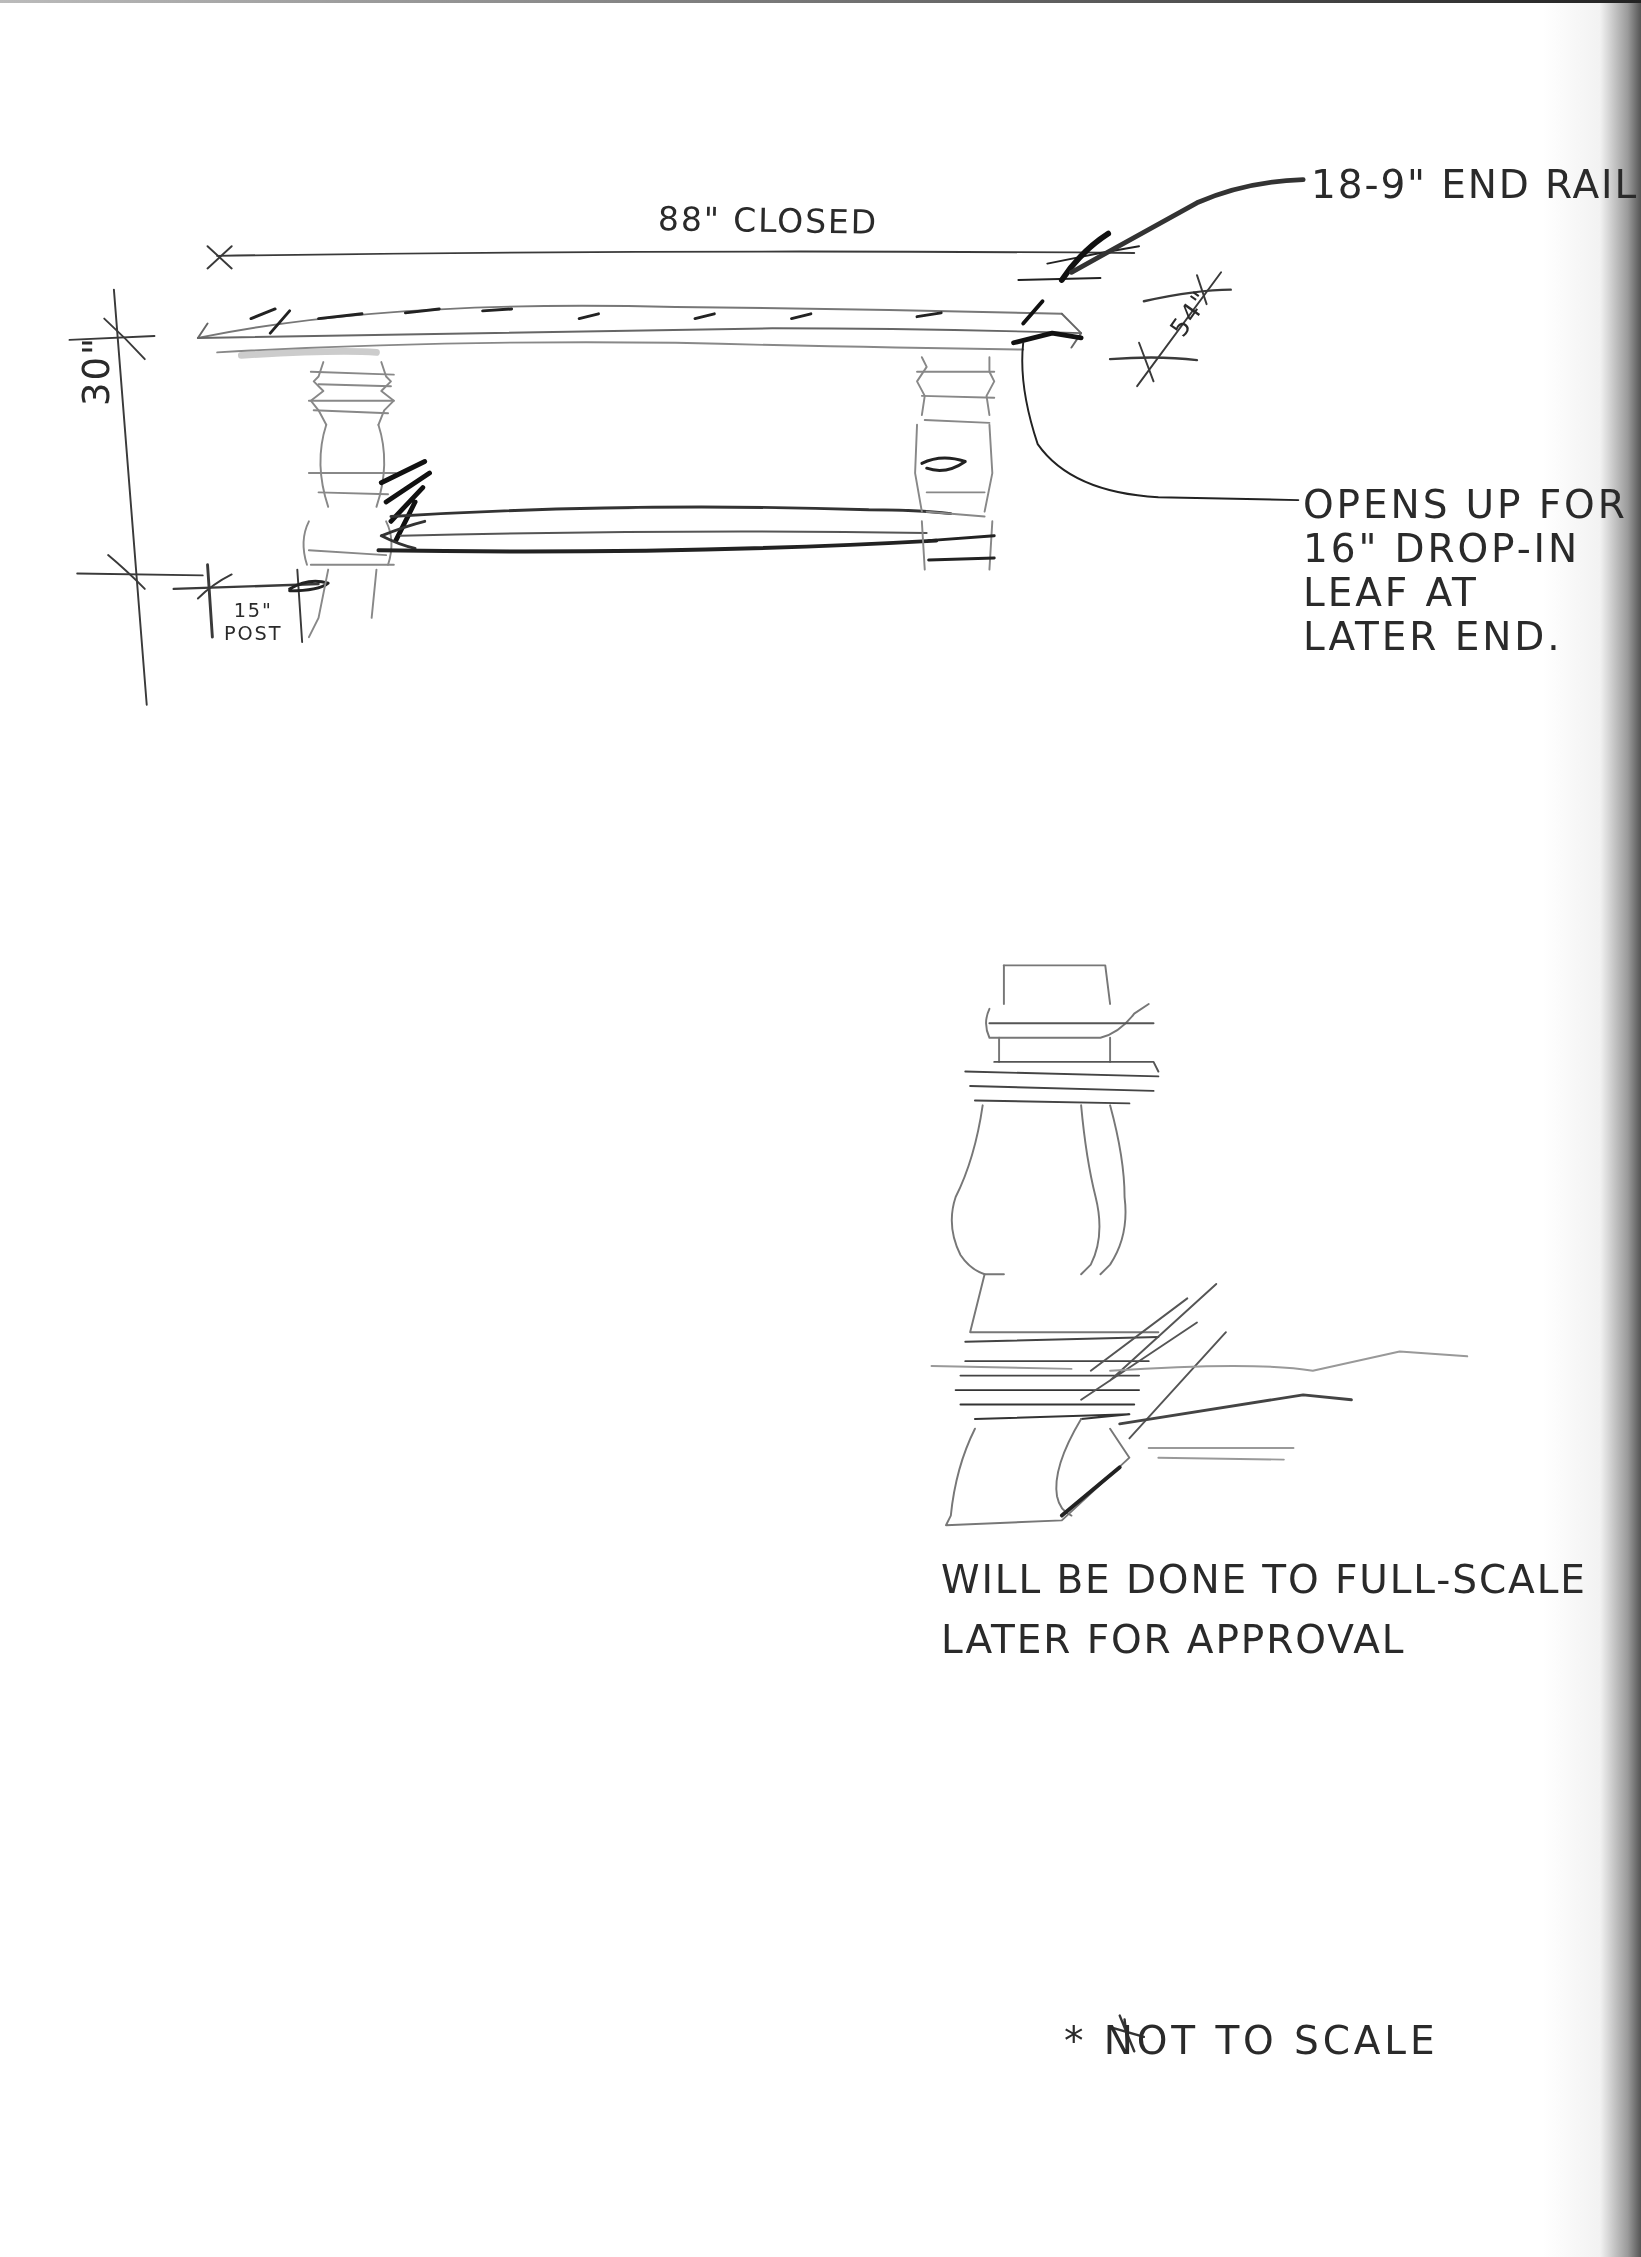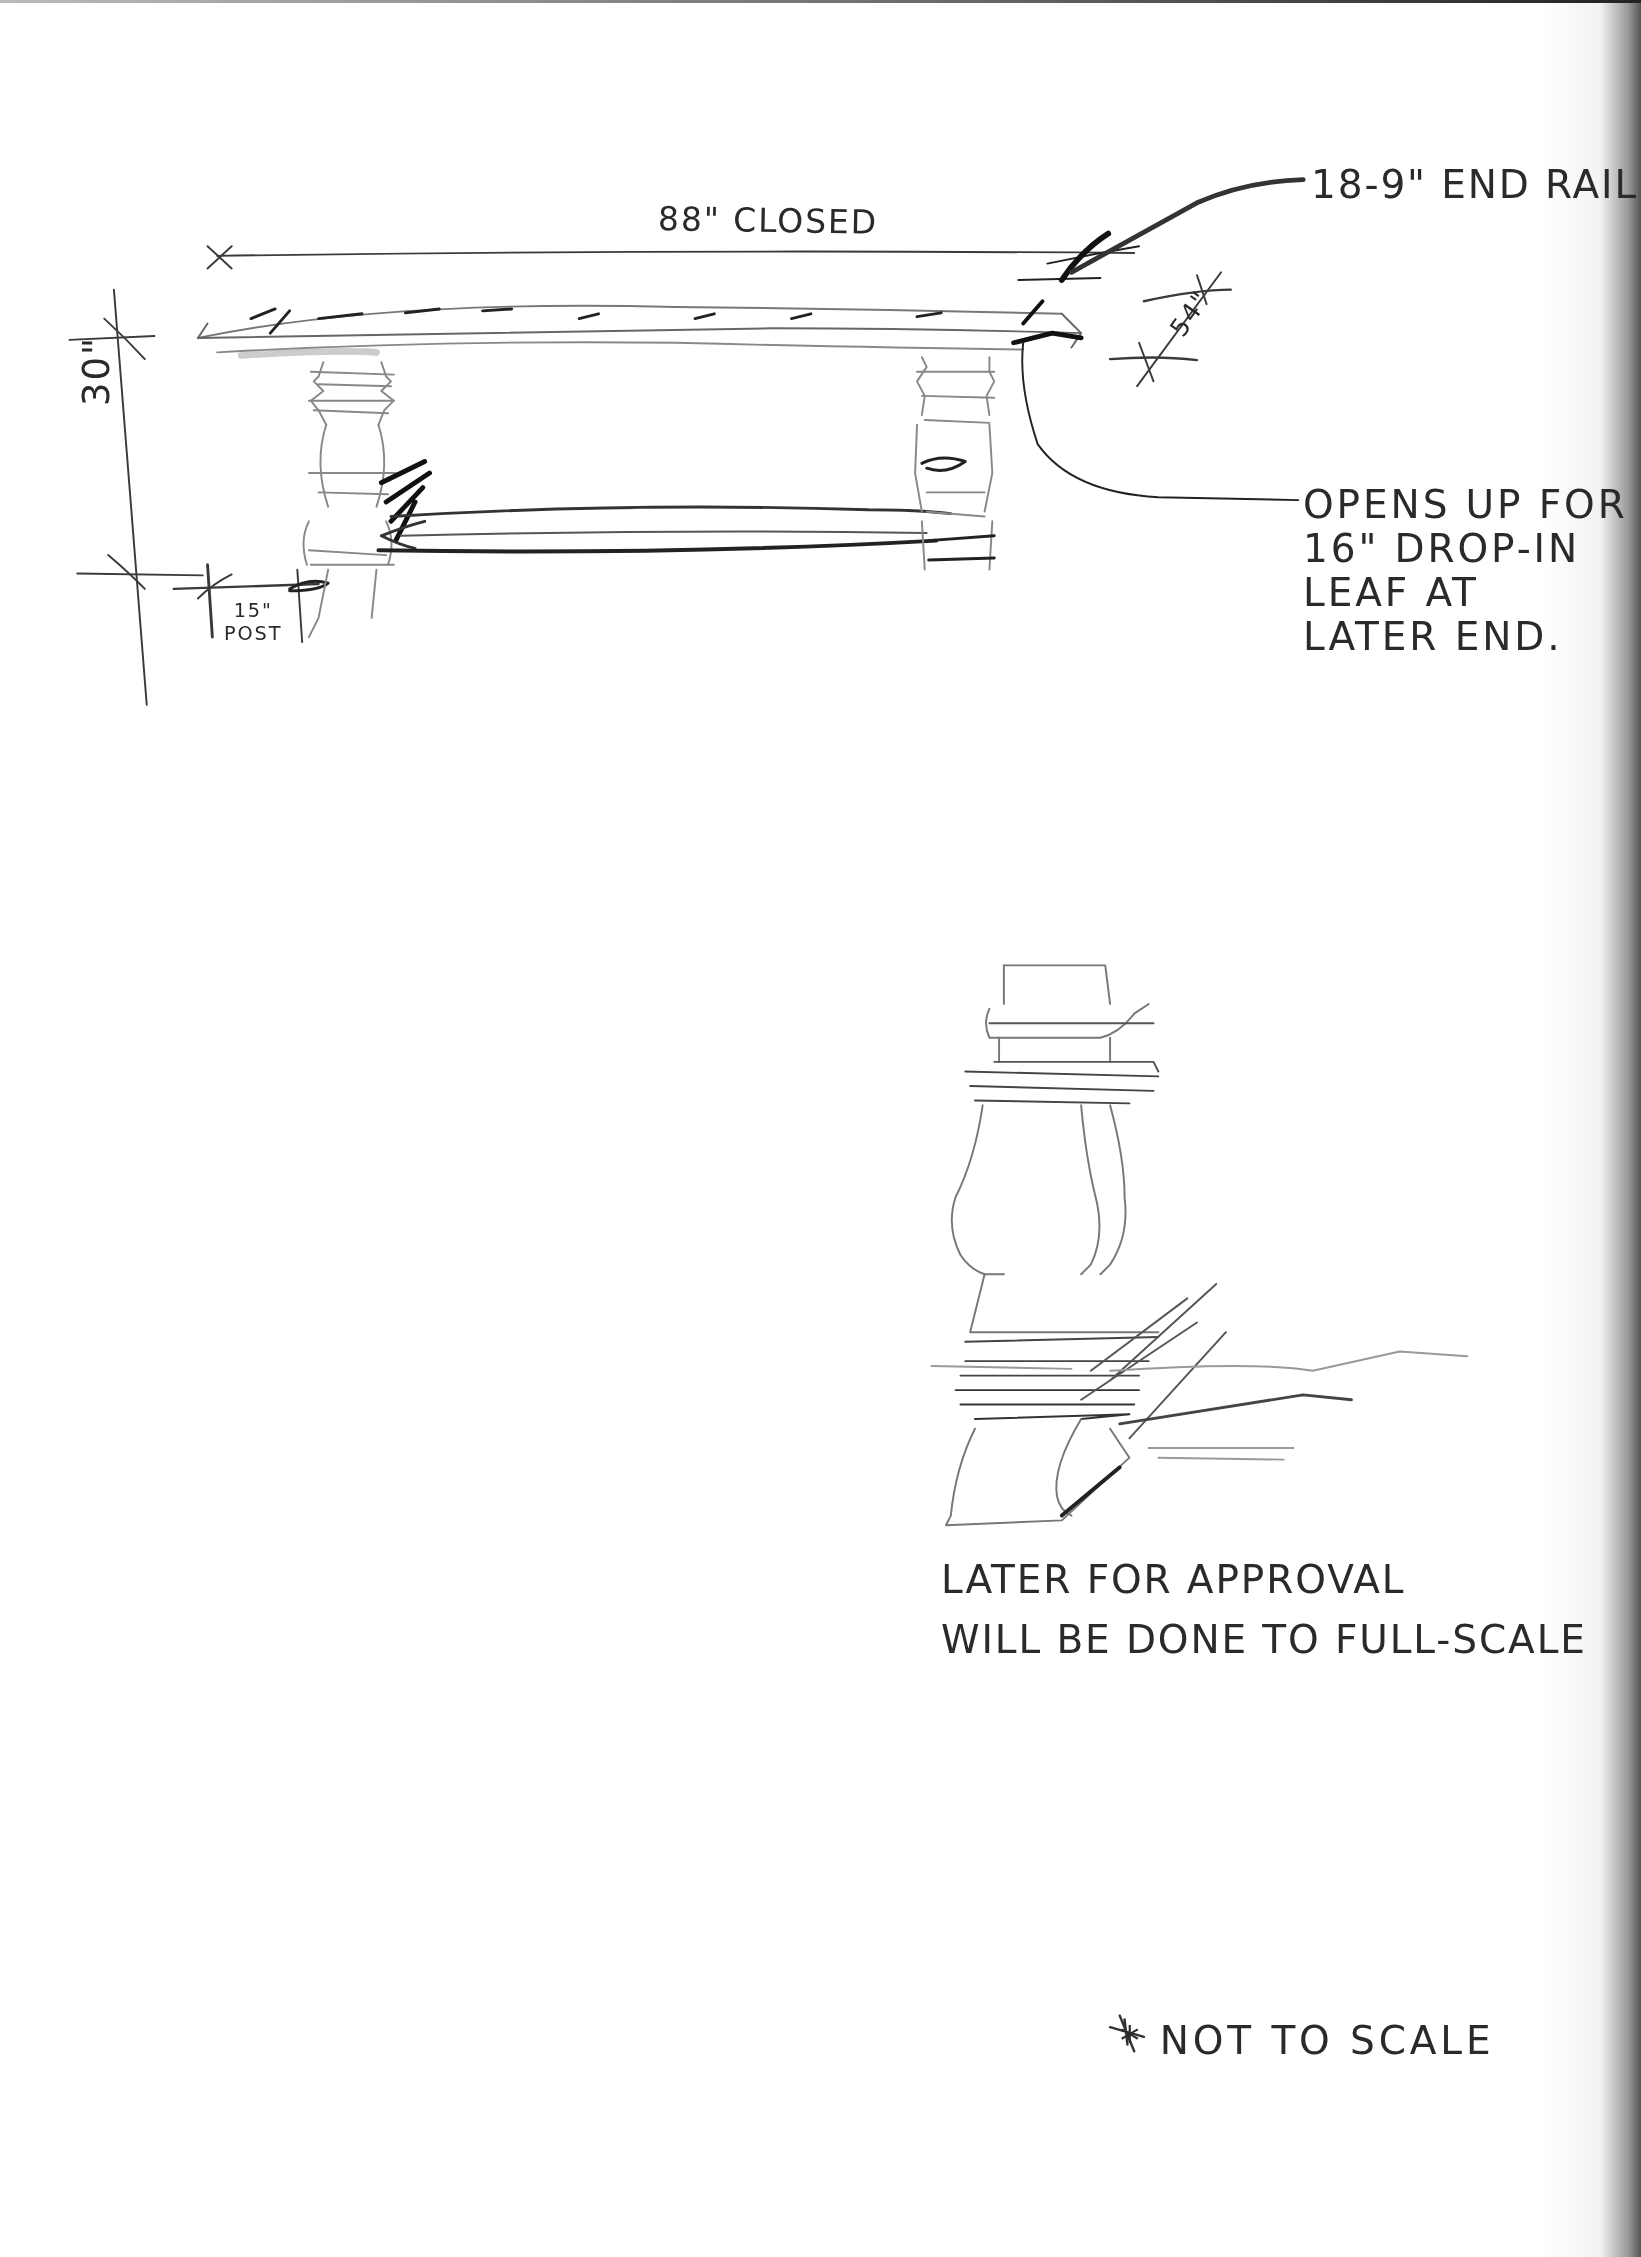--- a/index.html
+++ b/index.html
@@ -25,21 +25,21 @@
     white-space: nowrap;
     transform-origin: left center;
   }
   .label-88 { left: 658px; top: 199px; font-size: 33px; transform: rotate(1deg); }
   .label-30 { left: 75px; top: 406px; font-size: 37px; transform: rotate(-90deg); transform-origin: left top; }
   .label-inset { left: 224px; top: 599px; font-size: 19.3px; line-height: 23px; text-align: center; }
   .label-endrail { left: 1311px; top: 162px; font-size: 39px; }
   .label-54 { left: 1176px; top: 319px; font-size: 25px; transform: rotate(-55deg); }
   .note-leaf { left: 1303px; top: 483px; font-size: 39px; line-height: 44px; letter-spacing: 2.9px; }
   .note-post { left: 941px; top: 1550px; font-size: 39px; line-height: 60px; letter-spacing: 1.9px; }
-  .note-scale { left: 1120px; top: 2018px; font-size: 39px; letter-spacing: 3.9px; }
+  .note-scale { left: 1064px; top: 2018px; font-size: 39px; letter-spacing: 3.9px; }
   .line { display: block; }
 </style>
 </head>
 <body>
 
 <div class="page"></div>
 <div class="topedge"></div>
 
 <svg class="sketch" viewBox="0 0 1700 2338" xmlns="http://www.w3.org/2000/svg">
   <g fill="none" stroke="#3a3a3a" stroke-linecap="round" stroke-linejoin="round">
@@ -162,18 +162,18 @@
 <div class="hand label-54">54"</div>
 
 <div class="hand note-leaf">
   <span class="line">OPENS UP FOR</span>
   <span class="line">16" DROP-IN</span>
   <span class="line">LEAF AT</span>
   <span class="line">LATER END.</span>
 </div>
 
 <div class="hand note-post">
+  <span class="line">WILL BE DONE TO FULL-SCALE</span>
   <span class="line">LATER FOR APPROVAL</span>
-  <span class="line">WILL BE DONE TO FULL-SCALE</span>
 </div>
 
 <div class="hand note-scale">* NOT TO SCALE</div>
 
 
 </body></html>

